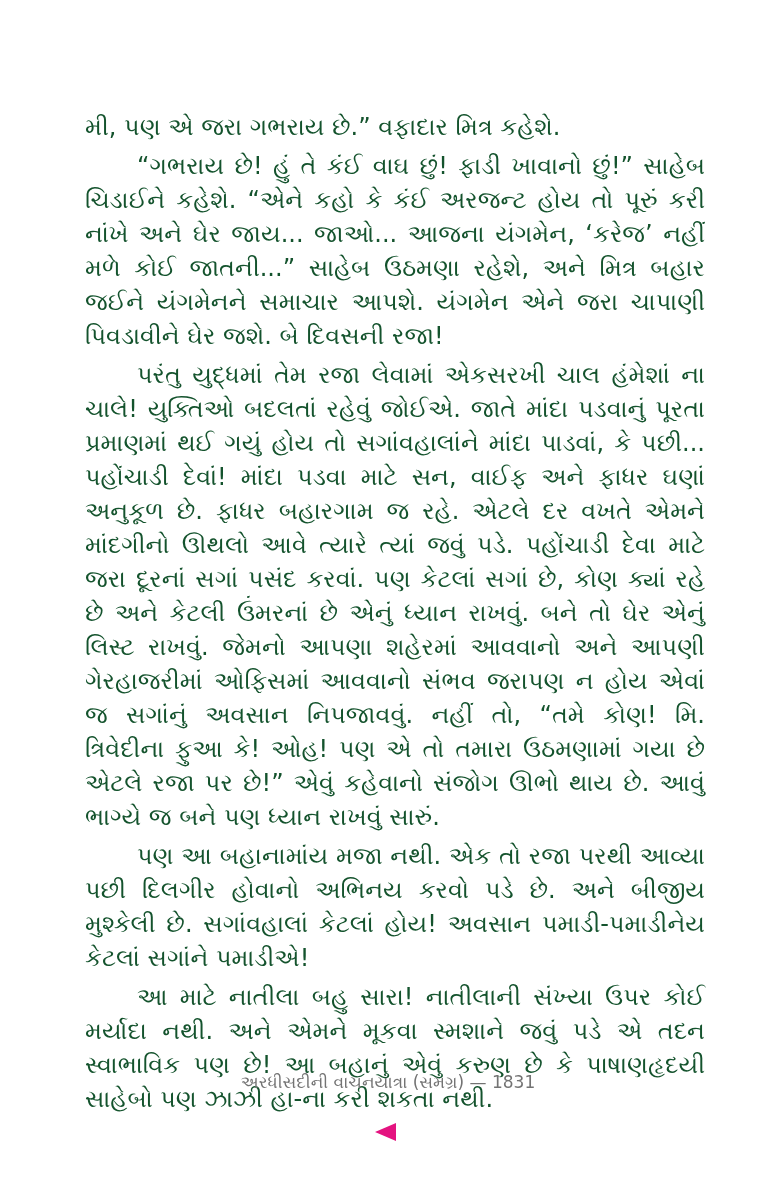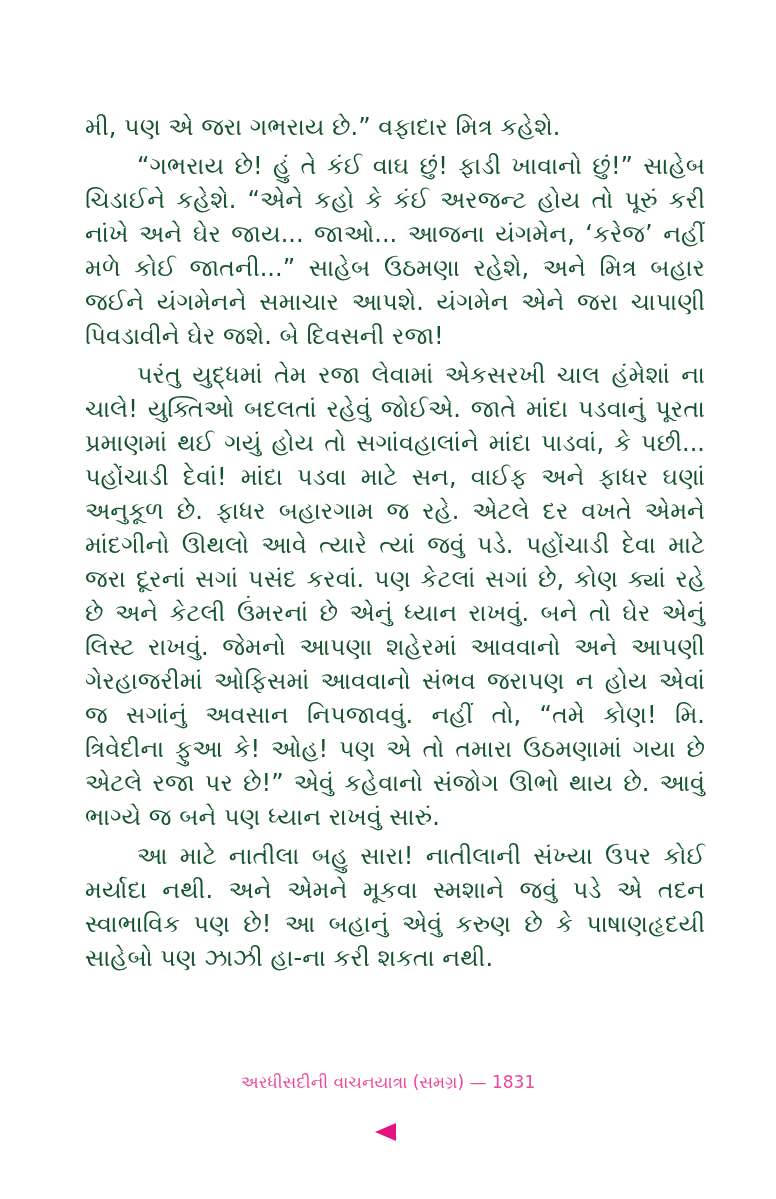--- a/index.html
+++ b/index.html
@@ -34,21 +34,21 @@
     text-indent: 0;
   }
   .footer {
     position: absolute;
     top: 1070px;
     left: 0;
     width: 100%;
     text-align: center;
     font-size: 17px;
     line-height: 24px;
-    color: #ec4899;
+    color: #737373;
   }
   .nav-arrow {
     position: absolute;
     left: 375px;
     top: 1123px;
     width: 0;
     height: 0;
     border-top: 9px solid transparent;
     border-bottom: 9px solid transparent;
     border-right: 21px solid #e41380;
@@ -57,20 +57,21 @@
 </style>
 </head>
 <body>
 
 <div class="page">
 
   <main class="body-text">
     <p class="para no-indent">મી, પણ એ જરા ગભરાય છે.” વફાદાર મિત્ર કહેશે.</p>
     <p class="para">“ગભરાય છે! હું તે કંઈ વાઘ છું! ફાડી ખાવાનો છું!” સાહેબ ચિડાઈને કહેશે. “એને કહો કે કંઈ અરજન્ટ હોય તો પૂરું કરી નાંખે અને ઘેર જાય... જાઓ... આજના યંગમેન, ‘કરેજ’ નહીં મળે કોઈ જાતની...” સાહેબ ઉઠમણા રહેશે, અને મિત્ર બહાર જઈને યંગમેનને સમાચાર આપશે. યંગમેન એને જરા ચાપાણી પિવડાવીને ઘેર જશે. બે દિવસની રજા!</p>
     <p class="para">પરંતુ યુદ્ધમાં તેમ રજા લેવામાં એકસરખી ચાલ હંમેશાં ના ચાલે! યુક્તિઓ બદલતાં રહેવું જોઈએ. જાતે માંદા પડવાનું પૂરતા પ્રમાણમાં થઈ ગયું હોય તો સગાંવહાલાંને માંદા પાડવાં, કે પછી... પહોંચાડી દેવાં! માંદા પડવા માટે સન, વાઈફ અને ફાધર ઘણાં અનુકૂળ છે. ફાધર બહારગામ જ રહે. એટલે દર વખતે એમને માંદગીનો ઊથલો આવે ત્યારે ત્યાં જવું પડે. પહોંચાડી દેવા માટે જરા દૂરનાં સગાં પસંદ કરવાં. પણ કેટલાં સગાં છે, કોણ ક્યાં રહે છે અને કેટલી ઉંમરનાં છે એનું ધ્યાન રાખવું. બને તો ઘેર એનું લિસ્ટ રાખવું. જેમનો આપણા શહેરમાં આવવાનો અને આપણી ગેરહાજરીમાં ઓફિસમાં આવવાનો સંભવ જરાપણ ન હોય એવાં જ સગાંનું અવસાન નિપજાવવું. નહીં તો, “તમે કોણ! મિ. ત્રિવેદીના ફુઆ કે! ઓહ! પણ એ તો તમારા ઉઠમણામાં ગયા છે એટલે રજા પર છે!” એવું કહેવાનો સંજોગ ઊભો થાય છે. આવું ભાગ્યે જ બને પણ ધ્યાન રાખવું સારું.</p>
+    <p class="para">પણ આ બહાનામાંય મજા નથી. એક તો રજા પરથી આવ્યા પછી દિલગીર હોવાનો અભિનય કરવો પડે છે. અને બીજીય મુશ્કેલી છે. સગાંવહાલાં કેટલાં હોય! અવસાન પમાડી-પમાડીનેય કેટલાં સગાંને પમાડીએ!</p>
     <p class="para">આ માટે નાતીલા બહુ સારા! નાતીલાની સંખ્યા ઉપર કોઈ મર્યાદા નથી. અને એમને મૂકવા સ્મશાને જવું પડે એ તદન સ્વાભાવિક પણ છે! આ બહાનું એવું કરુણ છે કે પાષાણહૃદયી સાહેબો પણ ઝાઝી હા-ના કરી શકતા નથી.</p>
   </main>
 
   <footer class="footer">
     <span>અરધીસદીની વાચનયાત્રા (સમગ્ર) — 1831</span>
   </footer>
 
   <div class="nav-arrow"></div>
 
 </div>

